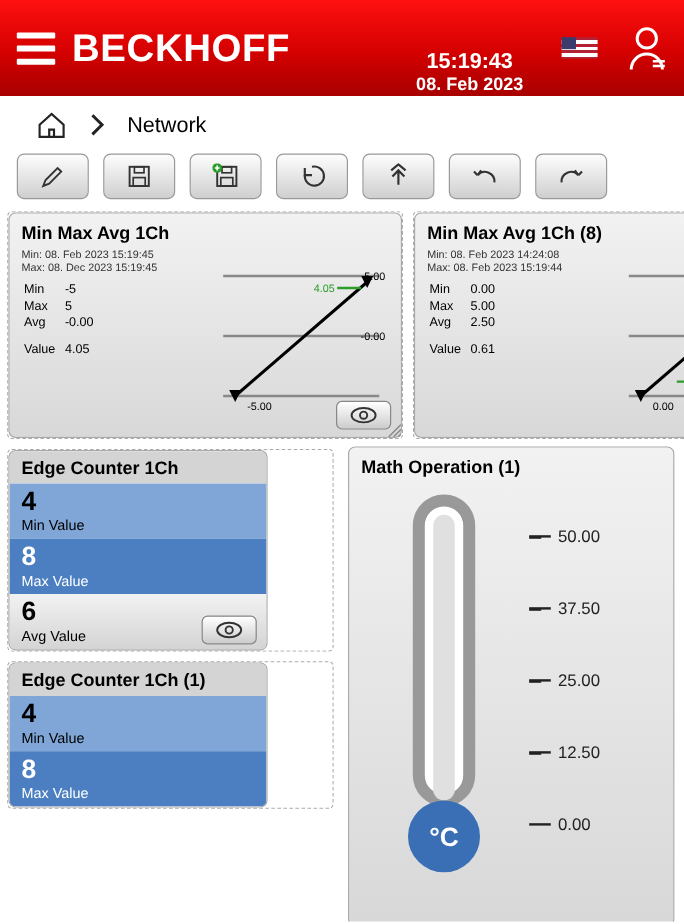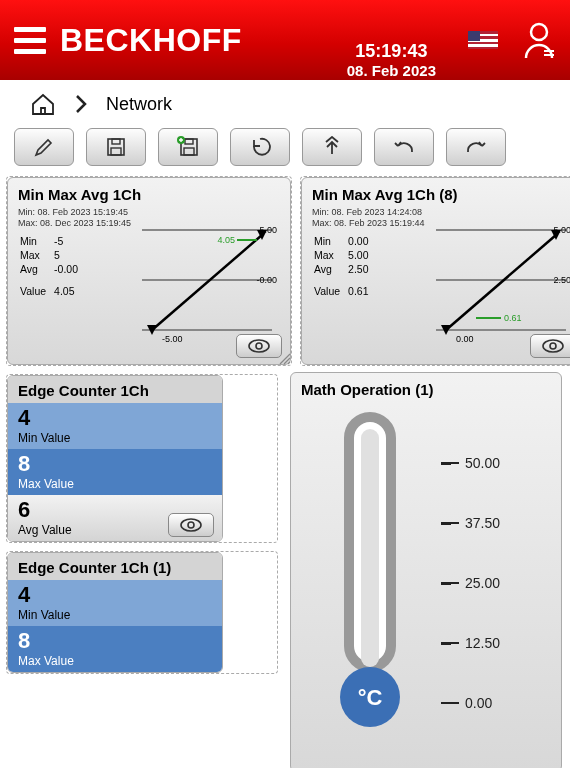--- a/index.html
+++ b/index.html
@@ -55,21 +55,21 @@
   .row1 { display:flex; gap:8px; }
   .panel {
     border: 1.5px solid #aaa;
     border-radius: 6px;
     background: linear-gradient(to bottom, #f2f2f2, #d8d8d8);
     position: relative;
   }
   .dash { border:1.5px dashed #aaa; background:transparent; border-radius:4px; }
   .panel-title { font-weight: bold; font-size: 15px; padding: 8px 10px 4px 10px; }
 
-  .mm-panel { width: 284px; height: 188px; position: relative; }
+  .mm-panel { width: 328px; height: 188px; position: relative; }
   .mm-sub { font-size: 9px; color:#333; padding: 0 10px; line-height: 1.2; }
   .mm-stats { font-size: 10.5px; padding: 4px 10px 0 10px; }
   .mm-stats table td { padding: 0 6px 0 0; }
   .eye-btn {
     position:absolute; right:8px; bottom:6px;
     width:46px; height:24px;
     background: linear-gradient(to bottom,#fff,#ccc);
     border:1px solid #888; border-radius:5px;
     display:flex; align-items:center; justify-content:center;
   }
@@ -87,21 +87,21 @@
   .er-gray { background: linear-gradient(to bottom,#f2f2f2,#d4d4d4); position:relative; }
 
   .math-panel {
     position:absolute;
     left: 290px; top: 196px;
     width: 272px; height: 400px;
     border:1px solid #aaa; border-radius:6px;
     background: linear-gradient(to bottom,#f2f2f2,#d8d8d8);
   }
   .therm { position:absolute; left:30px; top:34px; width:110px; height:320px; }
-  .scale { position:absolute; left:150px; top:60px; font-size:14px; color:#222; }
+  .scale { position:absolute; left:150px; top:44px; font-size:14px; color:#222; }
   .scale-row { display:flex; align-items:center; height:60px; position:relative; }
   .tick-maj { display:inline-block; width:18px; height:2px; background:#222; margin-right:6px; }
   .tick-min { position:absolute; left:0; width:10px; height:2px; background:#222; }
 
   .resize-handle { position:absolute; right:-2px; bottom:-2px; }
 
   svg { display:block; }
 </style>
 </head>
 <body>

